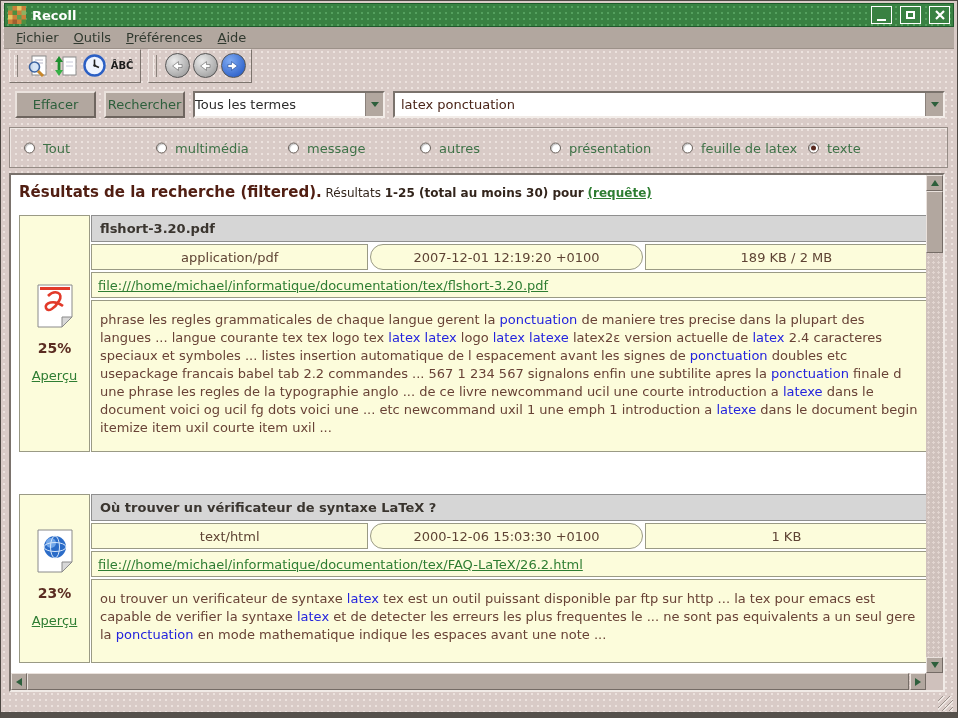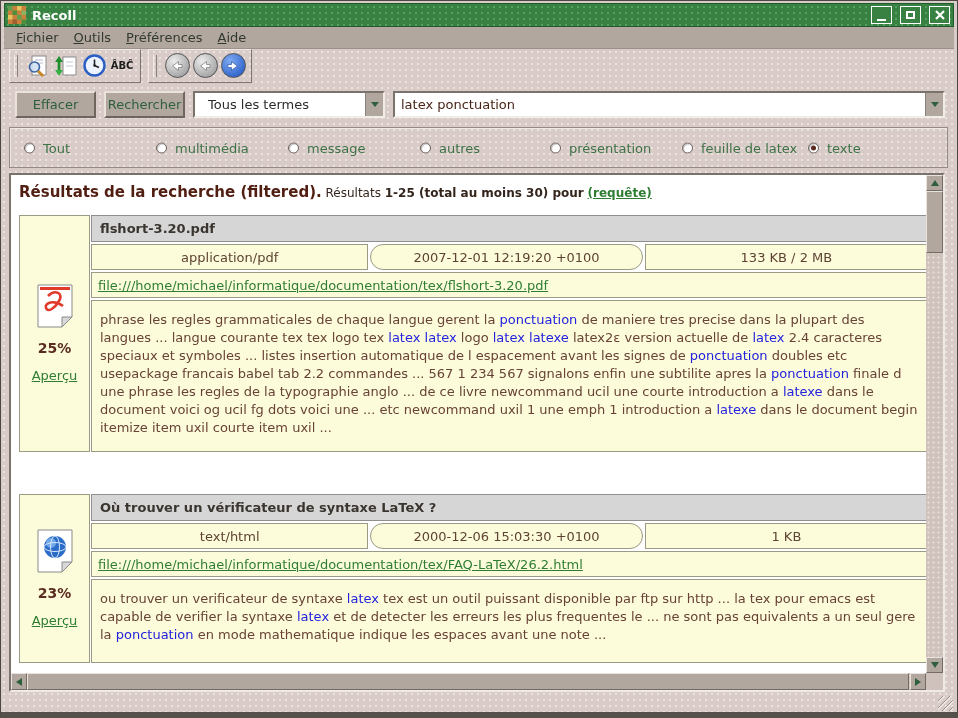--- a/index.html
+++ b/index.html
@@ -29,21 +29,21 @@
   .nav{width:23px;height:23px;border-radius:50%;border:1px solid #555;display:flex;align-items:center;justify-content:center;}
   .nav.gray{background:radial-gradient(circle at 35% 30%,#ececec,#8f8f8f);}
   .nav.blue{background:radial-gradient(circle at 35% 30%,#7fabf2,#1a4fc0);}
   
   .searchrow{flex:0 0 27px;display:flex;align-items:center;margin:9px 9px 0 11px;gap:8px;}
   .btn{height:27px;width:81px;box-sizing:border-box;background:#b2a79f;color:#2d5f3c;font-size:13px;
        border-top:2px solid #eae2dd;border-left:2px solid #eae2dd;border-right:2px solid #6e655f;border-bottom:2px solid #6e655f;
        display:flex;align-items:center;justify-content:center;cursor:default;}
   .combo{height:27px;box-sizing:border-box;background:#fff;display:flex;align-items:center;
          border-top:2px solid #7a726c;border-left:2px solid #7a726c;border-right:2px solid #f2ece8;border-bottom:2px solid #f2ece8;}
-  .combo .val{flex:1;padding:0 13px;font-size:13px;color:#2c2c2c;white-space:nowrap;overflow:hidden;}
+  .combo .val{flex:1;padding:0 0;font-size:13px;color:#2c2c2c;white-space:nowrap;overflow:hidden;}
   .cbtn{width:17px;height:100%;background:#b2a79f;border-left:1px solid #8a817b;display:flex;align-items:center;justify-content:center;}
   .tri-down{width:0;height:0;border-left:4px solid transparent;border-right:4px solid transparent;border-top:5px solid #2d5f3c;}
   .mode-combo{width:192px;}
   .query-combo{flex:1;}
   .query-input{flex:1;border:none;outline:none;background:transparent;font-family:"DejaVu Sans",sans-serif;
                font-size:13px;color:#4a2418;padding:0 6px;}
   
   .filterpanel{flex:0 0 39px;margin:9px 6px 0 5px;position:relative;border:1px solid #958b85;box-shadow:inset 1px 1px 0 #efe8e4;}
   .fitem{position:absolute;top:50%;transform:translateY(-50%);display:flex;align-items:center;gap:8px;font-size:13px;color:#3e7247;cursor:default;}
   .radio{width:11px;height:11px;border-radius:50%;background:#fff;border:1px solid #6b625c;box-shadow:inset 1px 1px 1px #bbb;box-sizing:border-box;flex:0 0 11px;}
@@ -268,21 +268,21 @@
             <path d="M12 12 C19 5 28 9 23 17 C19 24 12 29 10 24 C8 19 18 15 27 22" stroke="#e23a2a" stroke-width="2.6" fill="none"></path>
           </svg>
           <span class="relevance">25%</span>
           <a class="preview">Aperçu</a>
         </div>
         <div class="entry-main">
           <div class="entry-title">flshort-3.20.pdf</div>
           <div class="entry-meta">
             <div class="mcell c1">application/pdf</div>
             <div class="mcell c2">2007-12-01 12:19:20 +0100</div>
-            <div class="mcell c3">133 KB / 2 MB</div>
+            <div class="mcell c3">189 KB / 2 MB</div>
           </div>
           <div class="entry-url">
             <a>file:///home/michael/informatique/documentation/tex/flshort-3.20.pdf</a>
           </div>
           <div class="entry-snippet" style="min-height:152px"><span>phrase les regles grammaticales de chaque langue gerent la </span><span class="hl">ponctuation</span><span> de maniere tres precise dans la plupart des langues ... langue courante tex tex logo tex </span><span class="hl">latex</span><span> </span><span class="hl">latex</span><span> logo </span><span class="hl">latex</span><span> </span><span class="hl">latexe</span><span> latex2ε version actuelle de </span><span class="hl">latex</span><span> 2.4 caracteres speciaux et symboles ... listes insertion automatique de l espacement avant les signes de </span><span class="hl">ponctuation</span><span> doubles etc usepackage francais babel tab 2.2 commandes ... 567 1 234 567 signalons enfin une subtilite apres la </span><span class="hl">ponctuation</span><span> finale d une phrase les regles de la typographie anglo ... de ce livre newcommand ucil une courte introduction a </span><span class="hl">latexe</span><span> dans le document voici og ucil fg dots voici une ... etc newcommand uxil 1 une emph 1 introduction a </span><span class="hl">latexe</span><span> dans le document begin itemize item uxil courte item uxil ...</span></div>
         </div>
       </div>
 
       <div class="entry">
         <div class="entry-left">

